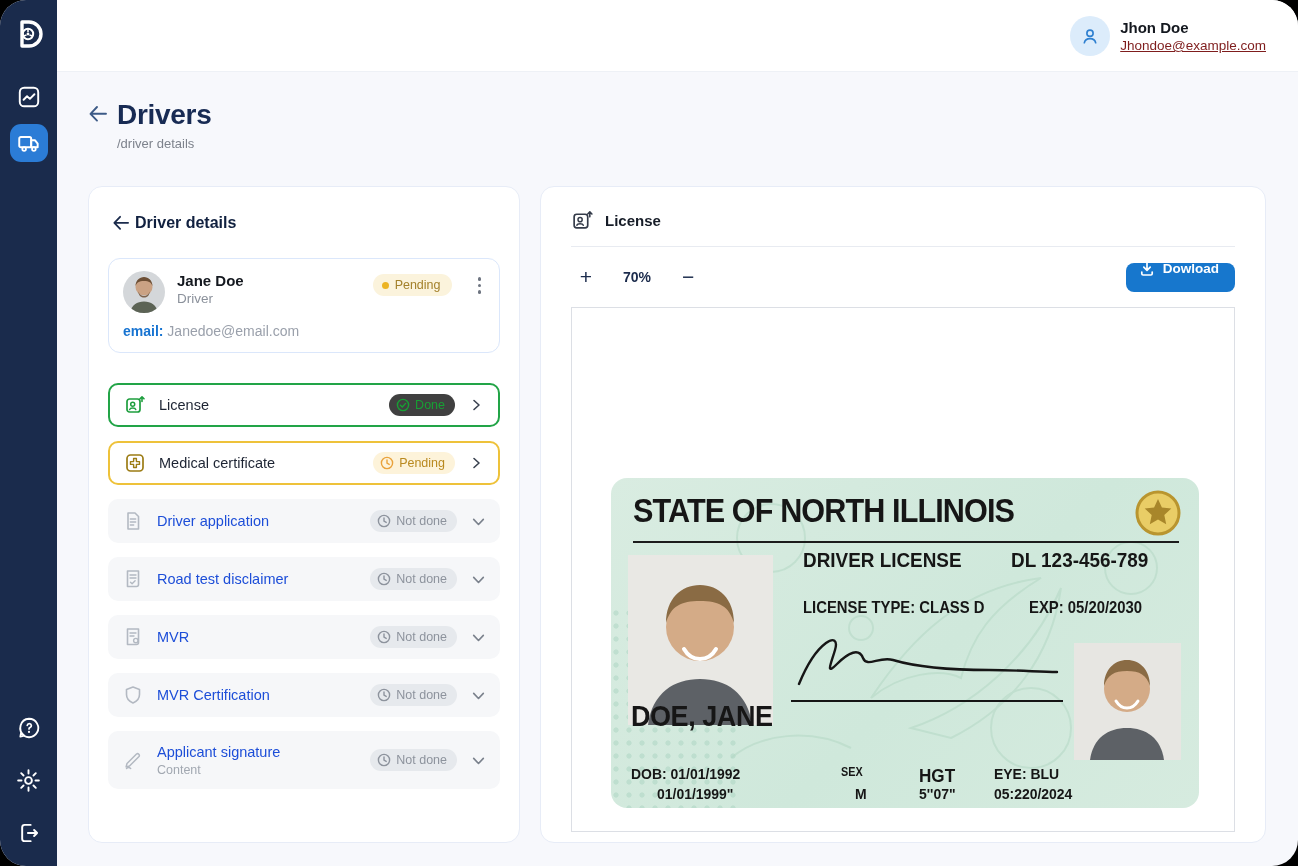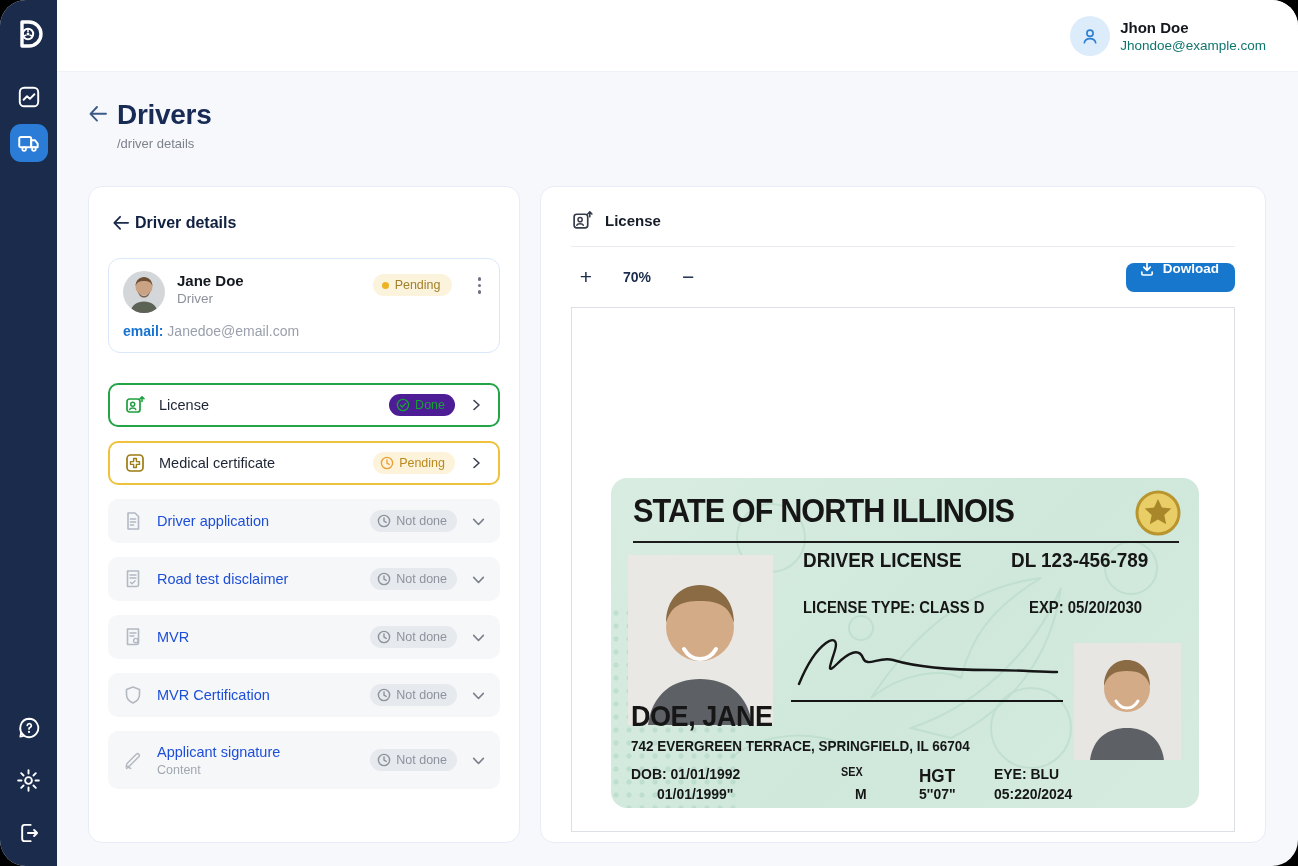--- a/index.html
+++ b/index.html
@@ -15,21 +15,21 @@
     display:flex;flex-direction:column;align-items:center;padding:18px 0 20px;z-index:5;}
   .logo{width:32px;height:32px;margin-bottom:30px;}
   .nav-btn{width:34px;height:34px;border-radius:9px;display:flex;align-items:center;justify-content:center;margin-bottom:10px;cursor:pointer;}
   .nav-btn.active{background:#2b7cd6;width:38px;height:38px;border-radius:11px;}
   .side-bottom{margin-top:auto;display:flex;flex-direction:column;align-items:center;gap:26px;}
   
   .topbar{position:absolute;left:57px;right:0;top:0;height:72px;background:#fff;border-bottom:1px solid #eef1f6;z-index:4;}
   .userblock{position:absolute;right:32px;top:16px;display:flex;align-items:center;gap:10px;}
   .user-avatar{width:40px;height:40px;border-radius:50%;background:#dcecfb;display:flex;align-items:center;justify-content:center;}
   .user-name{font-size:15px;font-weight:bold;color:#14181f;line-height:19px;}
-  .user-email{font-size:13.5px;color:#0f766e;line-height:17px;}
+  .user-email{font-size:13.5px;color:#7f1d1d;line-height:17px;text-decoration:underline;}
   
   .page-head{position:absolute;left:88px;top:99px;}
   .page-back{position:absolute;left:0;top:6px;cursor:pointer;}
   .page-title{margin:0 0 0 29px;font-size:28px;font-weight:bold;color:#182b54;letter-spacing:-.3px;}
   .page-sub{margin:5px 0 0 29px;font-size:13px;color:#7d828c;}
   
   .card{position:absolute;top:186px;background:#fff;border:1px solid #e7ecf7;border-radius:14px;}
   .card-left{left:88px;width:432px;height:657px;padding:21px 19px;}
   .card-right{left:540px;width:726px;height:657px;padding:20px 30px;}
   
@@ -53,21 +53,21 @@
   .row{display:flex;align-items:center;height:44px;border-radius:10px;padding:0 13px 0 14px;margin-bottom:14px;background:#fff;cursor:pointer;}
   .row.done{border:2px solid #22a447;}
   .row.pending{border:2px solid #eec23a;}
   .row.notdone{background:#f6f7f9;}
   .row.tall{height:58px;}
   .row-icon{flex:0 0 22px;margin-right:13px;}
   .row-label{font-size:14.5px;color:#1d2433;}
   .row.notdone .row-label{color:#1d4ed8;}
   .row-sub{font-size:12.5px;color:#a2a8b1;margin-top:2px;}
   .badge{margin-left:auto;display:flex;align-items:center;gap:5px;border-radius:11px;padding:4px 10px 4px 7px;font-size:12.5px;white-space:nowrap;}
-  .badge.done{background:#4c1d95;color:#17a034;}
+  .badge.done{background:#404040;color:#17a034;}
   .badge.pending{background:#fdf3da;color:#b9891f;}
   .badge.notdone{background:#e6e9ed;color:#8d939d;}
   .chev{margin-left:14px;flex:0 0 16px;cursor:pointer;}
   
   .lic-head{display:flex;align-items:center;gap:11px;padding:2px 0 14px;border-bottom:1px solid #e8ebf1;}
   .lic-head-title{font-size:15px;font-weight:bold;color:#171d28;}
   .toolbar{display:flex;align-items:center;margin-top:15px;height:30px;}
   .zoom-btn{font-size:21px;color:#1b2b4c;width:30px;text-align:center;cursor:pointer;font-weight:normal;}
   .zoom-pct{font-size:14px;font-weight:bold;color:#1b2b4c;margin:0 22px;}
   .dl-btn{margin-left:auto;background:#1777cd;color:#fff;border:none;border-radius:8px;height:29px;padding:0 16px 17px 13px;
@@ -458,21 +458,20 @@
           <svg width="107" height="117" viewBox="0 0 107 117">
             <rect width="107" height="117" fill="#e7e6e2"></rect>
             <circle cx="53" cy="46" r="23" fill="#d4ab87"></circle>
             <path d="M30 43c0-16 10-26 23-26s23 10 23 26c-3.5-11-10-15-23-15s-19.5 4-23 15z" fill="#8a6b44"></path>
             <path d="M42 58c3 5 7 7 11 7s8-2 11-7" fill="none" stroke="#fff" stroke-width="3" stroke-linecap="round"></path>
             <path d="M16 117c3-22 18-32 37-32s34 10 37 32z" fill="#5d6166"></path>
           </svg>
         </div>
 
         <span class="lic-text t-name"><span class="cond">DOE, JANE</span></span>
-        <span class="lic-text t-addr"><span class="cond">742 EVERGREEN TERRACE, SPRINGFIELD, IL 66704</span></span>
 
         <span class="lic-text t-dob"><span class="cond">DOB: 01/01/1992</span></span>
         <span class="lic-text t-dob2"><span class="cond">01/01/1999"</span></span>
         <span class="lic-text t-sex"><span class="cond">SEX</span></span>
         <span class="lic-text t-sex2"><span class="cond">M</span></span>
         <span class="lic-text t-hgt"><span class="cond">HGT</span></span>
         <span class="lic-text t-hgt2"><span class="cond">5''07"</span></span>
         <span class="lic-text t-eye"><span class="cond">EYE: BLU</span></span>
         <span class="lic-text t-iss"><span class="cond">05:220/2024</span></span>
       </div>

